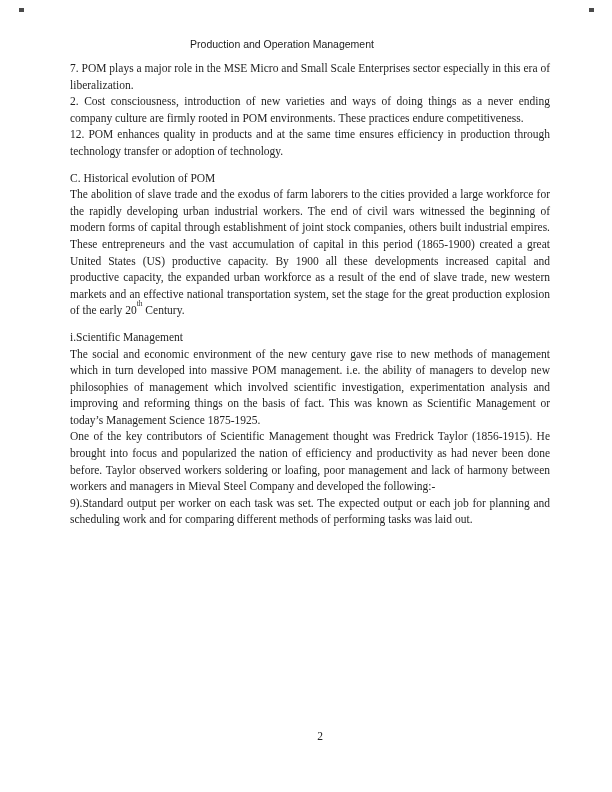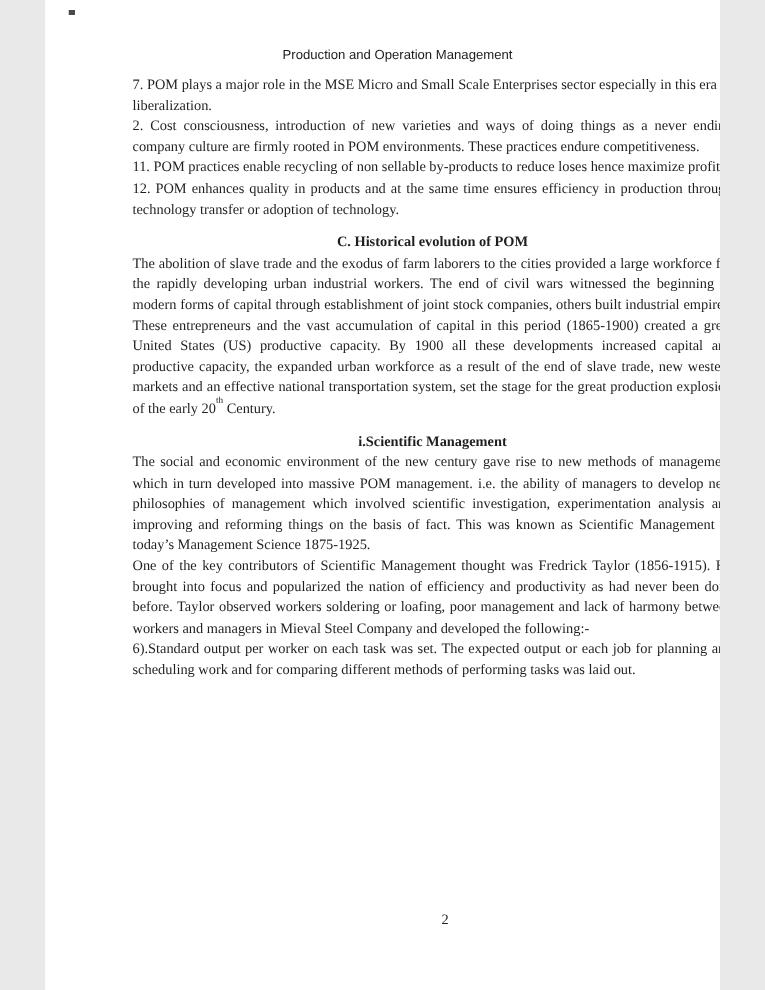--- a/index.html
+++ b/index.html
@@ -2,21 +2,21 @@
 <html><head>
 <meta charset="utf-8">
 <style>
   html, body {
     margin: 0;
     padding: 0;
     background: #e9e9e9;
   }
   .page {
     position: relative;
-    width: 540px;
+    width: 612px;
     height: 792px;
     margin: 0 auto;
     background: #ffffff;
     overflow: hidden;
     color: #1f1f1f;
   }
   .running-header {
     position: absolute;
     top: 38px;
     left: 0;
@@ -39,22 +39,22 @@
     line-height: 16.6px;
     color: #1f1f1f;
   }
   .doc-body p.paragraph {
     margin: 0;
     text-align: justify;
     text-align-last: left;
   }
   .doc-body div.heading {
     margin: 10px 0 0 0;
-    font-weight: bold;
-    text-align: center;
+    font-weight: normal;
+    text-align: left;
   }
   .doc-body sup {
     font-size: 64%;
     line-height: 0;
     position: relative;
     top: -0.45em;
   }
   .page-number {
     position: absolute;
     top: 730px;
@@ -81,24 +81,23 @@
 <div class="page">
   <div class="scan-mark left"></div>
   <div class="scan-mark right"></div>
 
   <div class="running-header">Production and Operation Management</div>
 
   <div class="doc-body">
 
   <p class="paragraph">7. POM plays a major role in the MSE Micro and Small Scale Enterprises sector especially in this era of liberalization.</p>
       <p class="paragraph">2. Cost consciousness, introduction of new varieties and ways of doing things as a never ending company culture are firmly rooted in POM environments. These practices endure competitiveness.</p>
-      <p class="paragraph">11. POM practices enable recycling of non sellable by-products to reduce loses hence maximize profits.</p>
       <p class="paragraph">12. POM enhances quality in products and at the same time ensures efficiency in production through technology transfer or adoption of technology.</p>
       <div class="heading">C. Historical evolution of POM</div>
       <p class="paragraph"><span>The abolition of slave trade and the exodus of farm laborers to the cities provided a large workforce for the rapidly developing urban industrial workers. The end of civil wars witnessed the beginning of modern forms of capital through establishment of joint stock companies, others built industrial empires. These entrepreneurs and the vast accumulation of capital in this period (1865-1900) created a great United States (US) productive capacity. By 1900 all these developments increased capital and productive capacity, the expanded urban workforce as a result of the end of slave trade, new western markets and an effective national transportation system, set the stage for the great production explosion of the early 20</span><sup>th</sup><span> Century.</span></p>
       <div class="heading">i.Scientific Management</div>
       <p class="paragraph">The social and economic environment of the new century gave rise to new methods of management which in turn developed into massive POM management. i.e. the ability of managers to develop new philosophies of management which involved scientific investigation, experimentation analysis and improving and reforming things on the basis of fact. This was known as Scientific Management or today’s Management Science 1875-1925.</p>
       <p class="paragraph">One of the key contributors of Scientific Management thought was Fredrick Taylor (1856-1915). He brought into focus and popularized the nation of efficiency and productivity as had never been done before. Taylor observed workers soldering or loafing, poor management and lack of harmony between workers and managers in Mieval Steel Company and developed the following:-</p>
-      <p class="paragraph">6).Standard output per worker on each task was set. The expected output or each job for planning and scheduling work and for comparing different methods of performing tasks was laid out.</p>
+      <p class="paragraph">9).Standard output per worker on each task was set. The expected output or each job for planning and scheduling work and for comparing different methods of performing tasks was laid out.</p>
     </div>
 
   <div class="page-number">2</div>
 </div>
 
 </body></html>

